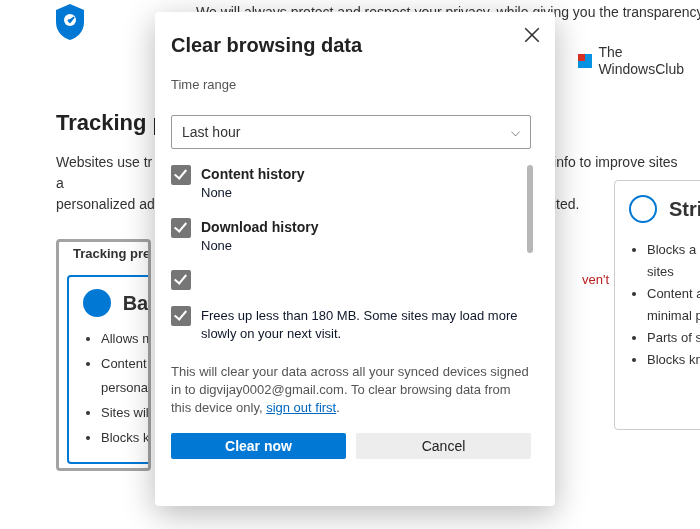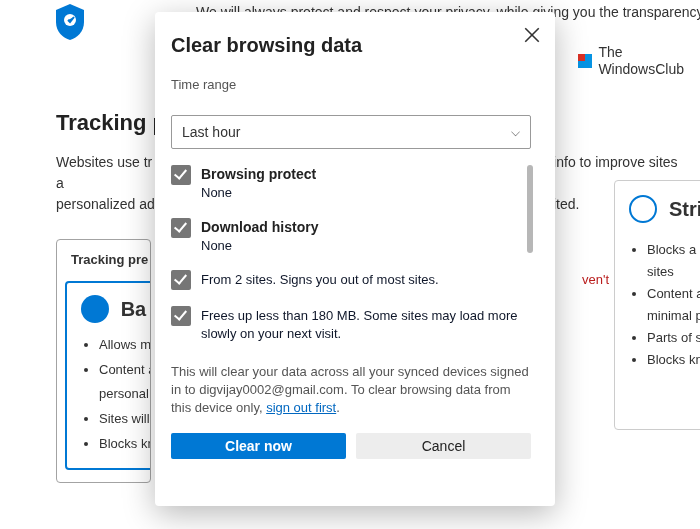--- a/index.html
+++ b/index.html
@@ -7,21 +7,21 @@
   .bg { position: absolute; inset: 0; padding: 0 20px 0 56px; }
   .bg-top-text { margin-top: 4px; font-size: 14px; color: #333; white-space: nowrap; margin-left: 140px; }
   .bg-logo-area { position: absolute; top: 44px; right: 16px; display: flex; align-items: center; gap: 6px; }
   .bg-logo-icon { width: 14px; height: 14px; background: #0693e3; position: relative; }
   .bg-logo-icon::after { content:""; position:absolute; top:0; left:0; width:7px; height:7px; background:#d93025; }
   .bg-logo-text { font-size: 14px; line-height:1.2; }
   .shield-icon { position: absolute; top: 2px; left: 50px; width: 40px; height: 40px; }
   .tracking-heading { font-size: 22px; font-weight: 600; margin-top: 90px; color: #222; }
   .bg-para { margin-top: 16px; font-size: 14px; line-height: 1.5; color: #333; }
   .card-row { display: flex; gap: 20px; margin-top: 24px; }
-  .card { border: 1px solid #a3a3a3; border-radius: 4px; padding: 12px 14px; width: 260px; }
+  .card { border: 3px solid #a3a3a3; border-radius: 4px; padding: 4px 14px; width: 260px; }
   .card h4 { font-size: 13px; font-weight: 600; margin-bottom: 14px; }
   .card-b { border: 2px solid #0078d4; border-radius: 4px; padding: 12px 14px; width: 260px; font-size: 13px; }
   .card-b .icon-circle { width: 28px; height: 28px; border-radius: 50%; background: #0078d4; display:inline-block; margin-right:8px; vertical-align:middle; position:relative; }
   .card-b h3 { display:inline-block; font-size: 20px; font-weight:600; vertical-align:middle;text-align:right; }
   .card ul, .card-b ul { list-style: disc; padding-left: 18px; margin-top:10px; font-size:13px; line-height:1.9; }
 
   
   .modal { position: absolute; top: 12px; left: 155px; width: 400px; height: 494px; background: #fff; box-shadow: 0 8px 32px rgba(0,0,0,0.28); border-radius: 4px; padding: 22px 24px 18px 16px; }
   .modal-close { position: absolute; top: 14px; right: 14px; width: 18px; height: 18px; cursor:pointer; }
   .modal h2 { font-size: 20px; font-weight: 600; color: #222; margin-bottom: 20px; }
@@ -109,35 +109,34 @@
   <div class="select">
     <span>Last hour</span>
     <span class="select-chevron">⌵</span>
   </div>
 
   <div class="options-wrap">
     <div class="options">
       <div class="opt">
         <div class="checkbox"></div>
         <div class="opt-body">
-          <div class="opt-title">Browsing protect</div>
+          <div class="opt-title">Content history</div>
           <div class="opt-sub">None</div>
         </div>
       </div>
       <div class="opt">
         <div class="checkbox"></div>
         <div class="opt-body">
           <div class="opt-title">Download history</div>
           <div class="opt-sub">None</div>
         </div>
       </div>
       <div class="opt">
         <div class="checkbox"></div>
         <div class="opt-body">
-          <div class="opt-sub">From 2 sites. Signs you out of most sites.</div>
         </div>
       </div>
       <div class="opt">
         <div class="checkbox"></div>
         <div class="opt-body">
           <div class="opt-sub">Frees up less than 180 MB. Some sites may load more slowly on your next visit.</div>
         </div>
       </div>
     </div>
     <div class="scroll-ind"></div>

